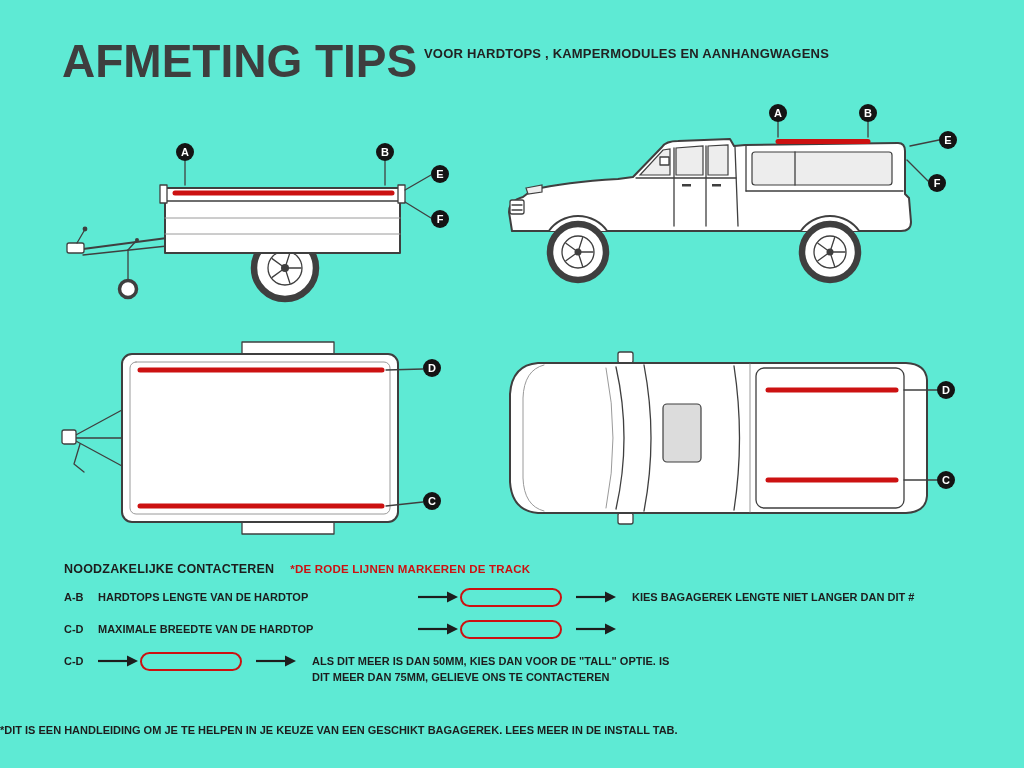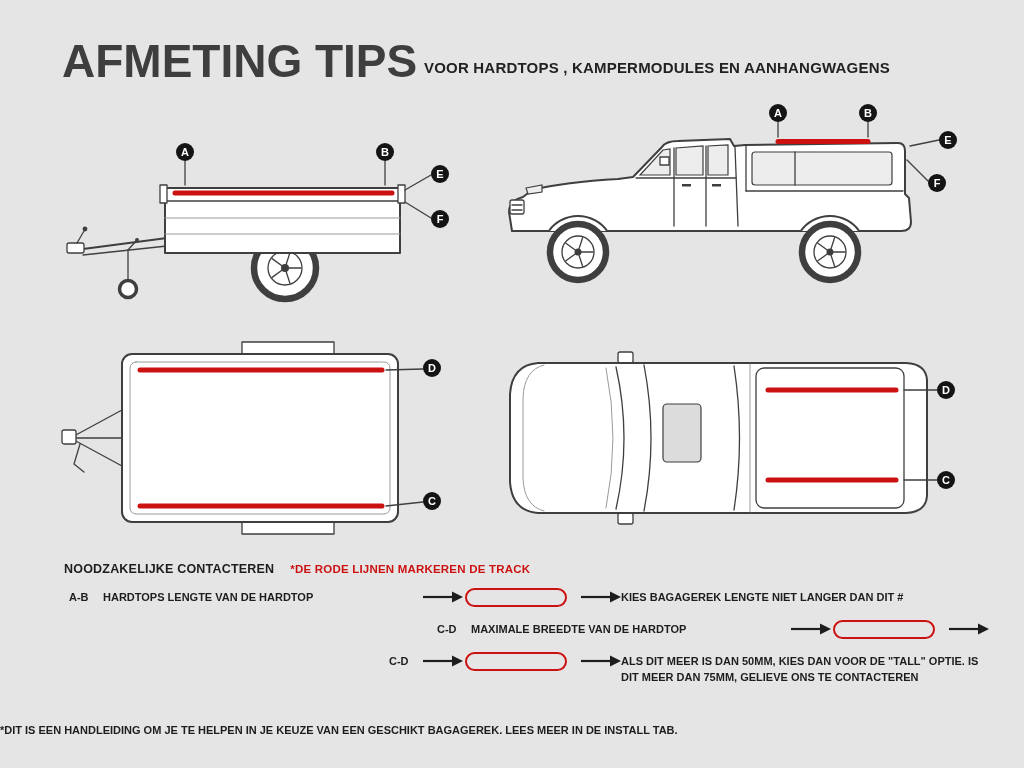--- a/index.html
+++ b/index.html
@@ -1,22 +1,22 @@
 <!DOCTYPE html>
 <html style="--track-red: #cc1111; --ink: #3f3f3f;"><head>
 <meta charset="utf-8">
 <style>
   * { margin:0; padding:0; box-sizing:border-box; }
   html,body { width:1024px; height:768px; }
   body { font-family:"Liberation Sans",sans-serif; background:#fff; color:#1d1d1d; }
-  .canvas { position:relative; width:1024px; height:768px; background:#e5e5e5; overflow:hidden; }
+  .canvas { position:relative; width:1024px; height:768px; background:#5eead4; overflow:hidden; }
 
   h1.title { position:absolute; left:62px; top:34px; font-size:46px; font-weight:bold;
              letter-spacing:0px; color:#3e3e3e; }
-  .subtitle { position:absolute; left:424px; top:56px; font-size:15px; font-weight:bold;
+  .subtitle { position:absolute; left:424px; top:44px; font-size:13px; font-weight:bold;
               color:#222; line-height:1.6; letter-spacing:0.2px; }
 
   svg.diagram { position:absolute; }
   #trailer-side { left:55px;  top:138px; }
   #truck-side   { left:490px; top:100px; }
   #trailer-top  { left:60px;  top:338px; }
   #truck-top    { left:498px; top:348px; }
 
   
   .ln      { stroke:var(--ink,#3f3f3f); stroke-width:2; fill:none; stroke-linejoin:round; stroke-linecap:round; }
@@ -29,27 +29,27 @@
   .glass   { fill:#ededed; stroke:var(--ink,#3f3f3f); stroke-width:1.2; }
   .sunroof { fill:#dcdcdc; stroke:var(--ink,#3f3f3f); stroke-width:1.2; }
   .badge   { fill:#141414; stroke:none; }
   svg text { font-family:"Liberation Sans",sans-serif; font-size:11px; font-weight:bold;
              fill:#fff; text-anchor:middle; }
 
   .measure { position:absolute; left:64px; top:562px; width:925px; }
   .measure-head { font-size:12.5px; font-weight:bold; letter-spacing:0.2px; }
   .measure-head .legend { color:var(--track-red,#cc1111); margin-left:16px; font-size:11.5px;margin-top:29px; }
   .mrow { display:flex; align-items:flex-start; margin-top:14px; font-size:11px;
-          font-weight:bold; line-height:1.45;justify-content:flex-end; }
+          font-weight:bold; line-height:1.45; }
   .mrow .code  { width:34px; flex:none; }
   .mrow .label { width:320px; flex:none; padding-right:6px; }
   .mrow .arrow { flex:none; margin-top:1px; }
   .pill { flex:none; width:102px; height:19px; border:2px solid var(--track-red,#cc1111);
           border-radius:10px; margin:-2px 14px 0 2px; }
-  .mrow .result { flex:1; max-width:368px; margin-left:0; }
+  .mrow .result { flex:1; max-width:368px; margin-left:16px; }
 
   footer.note { position:absolute; left:0; right:20px; top:724px; text-align:left;
                 font-size:11px; font-weight:bold; }
 </style>
 </head>
 <body>
 
 <div class="canvas">
 
   <h1 class="title">AFMETING TIPS</h1>

